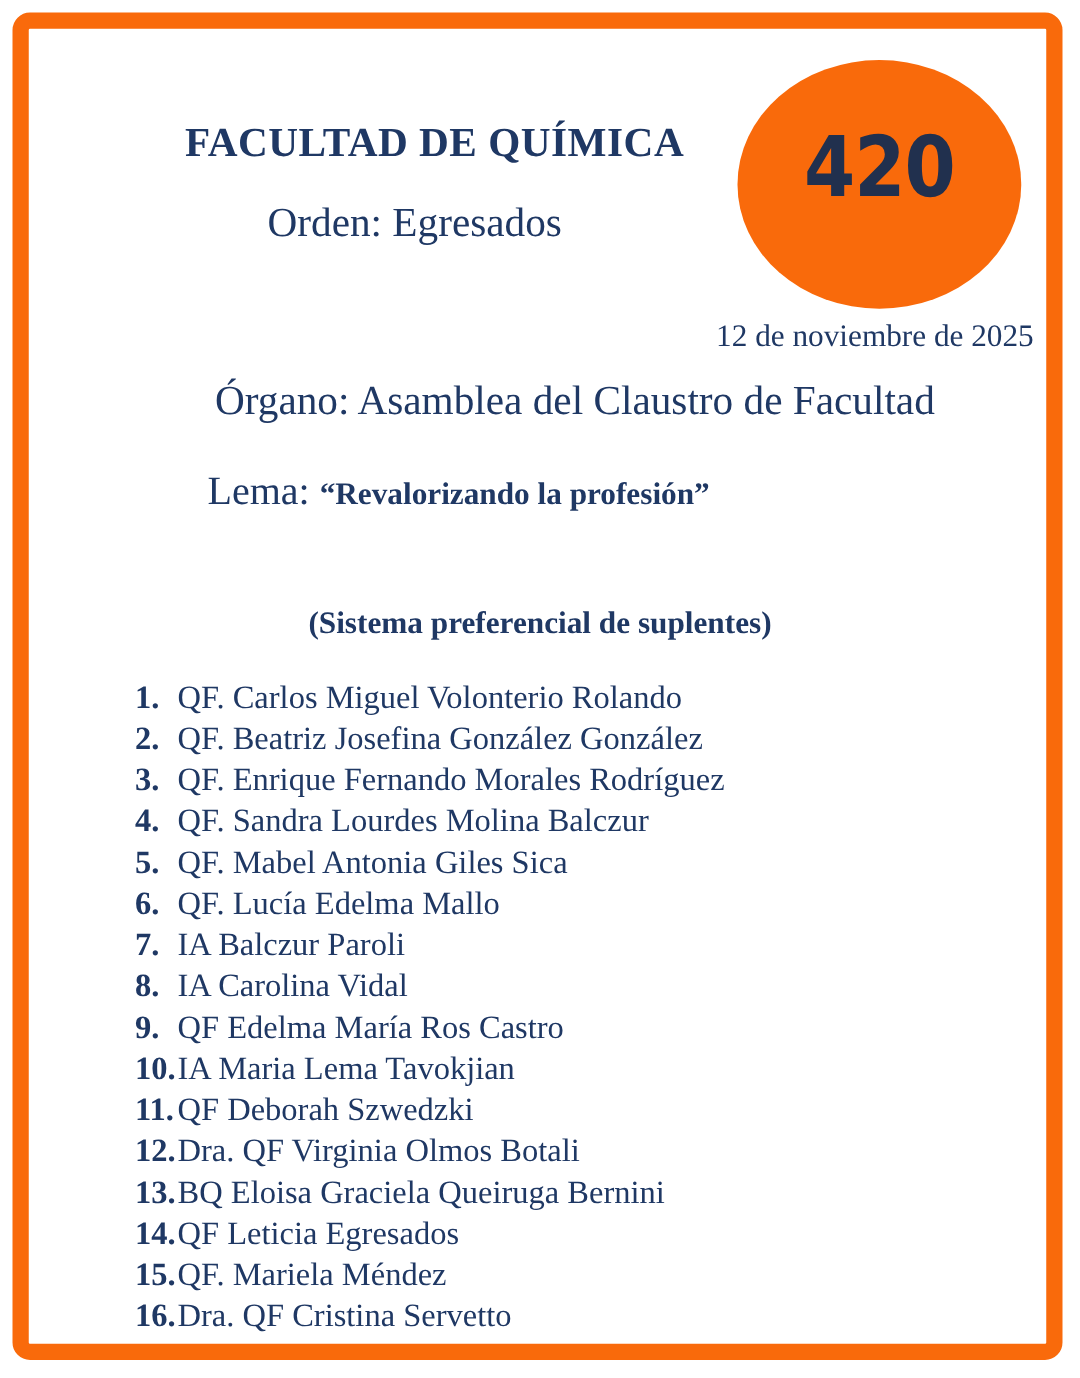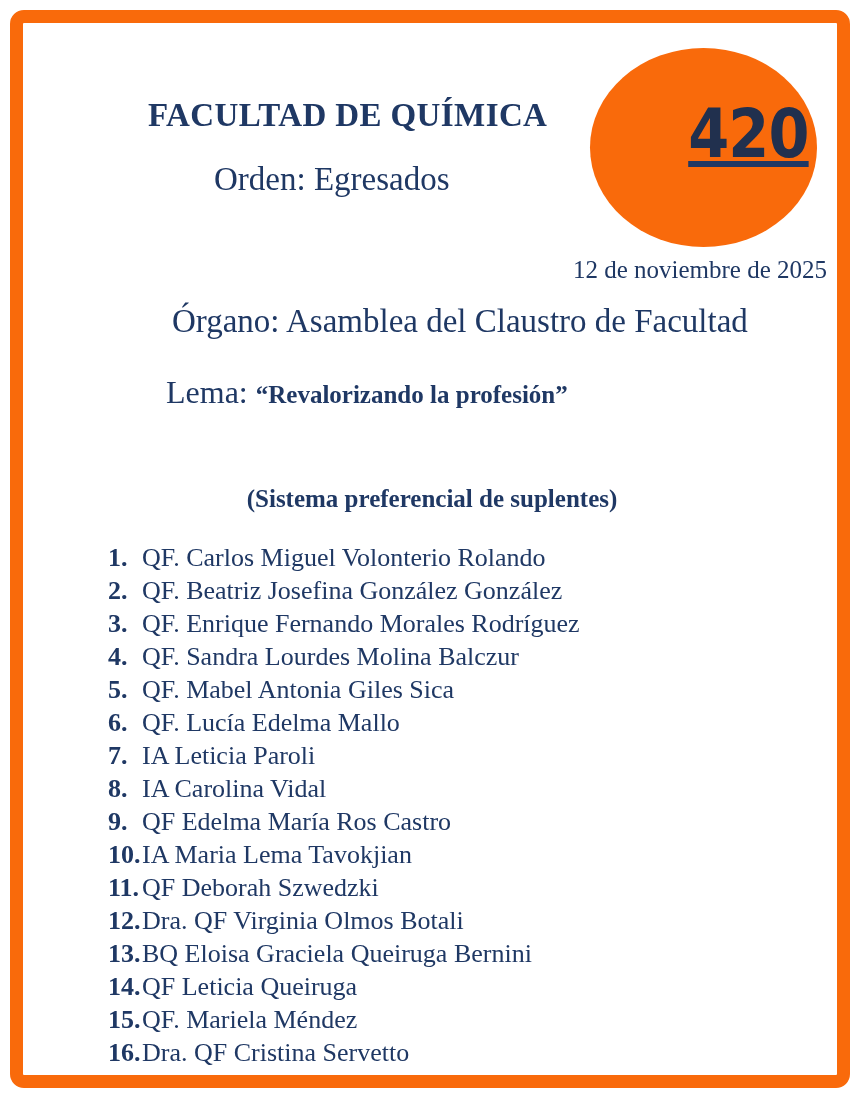--- a/index.html
+++ b/index.html
@@ -21,21 +21,21 @@
     position:absolute;left:148px;top:97px;
     font-size:33px;font-weight:bold;letter-spacing:0.4px;white-space:nowrap;
   }
   .order-line{
     position:absolute;left:181px;top:161px;
     font-size:33px;white-space:nowrap;margin-left:33px;
   }
   .ballot-circle{
     position:absolute;left:590px;top:48px;width:227px;height:199px;
     background:var(--orange);border-radius:50%;
-    display:flex;align-items:center;justify-content:flex-end;text-decoration:underline;
+    display:flex;align-items:center;justify-content:center;
   }
   .ballot-number{
     font-family:"DejaVu Sans", sans-serif;font-weight:bold;
     font-size:67px;color:var(--num-navy);letter-spacing:-1px;
     transform:translateY(-14px) scaleX(0.88);
   }
   .date-line{
     position:absolute;right:37px;top:256px;
     font-size:25px;white-space:nowrap;
   }
@@ -108,21 +108,21 @@
     <div class="row">
       <span class="num">5.</span>
       <span class="name">QF. Mabel Antonia Giles Sica</span>
     </div>
     <div class="row">
       <span class="num">6.</span>
       <span class="name">QF. Lucía Edelma Mallo</span>
     </div>
     <div class="row">
       <span class="num">7.</span>
-      <span class="name">IA Leticia Paroli</span>
+      <span class="name">IA Balczur Paroli</span>
     </div>
     <div class="row">
       <span class="num">8.</span>
       <span class="name">IA Carolina Vidal</span>
     </div>
     <div class="row">
       <span class="num">9.</span>
       <span class="name">QF Edelma María Ros Castro</span>
     </div>
     <div class="row">
@@ -136,21 +136,21 @@
     <div class="row">
       <span class="num">12.</span>
       <span class="name">Dra. QF Virginia Olmos Botali</span>
     </div>
     <div class="row">
       <span class="num">13.</span>
       <span class="name">BQ Eloisa Graciela Queiruga Bernini</span>
     </div>
     <div class="row">
       <span class="num">14.</span>
-      <span class="name">QF Leticia Queiruga</span>
+      <span class="name">QF Leticia Egresados</span>
     </div>
     <div class="row">
       <span class="num">15.</span>
       <span class="name">QF. Mariela Méndez</span>
     </div>
     <div class="row">
       <span class="num">16.</span>
       <span class="name">Dra. QF Cristina Servetto</span>
     </div>
   </div>

